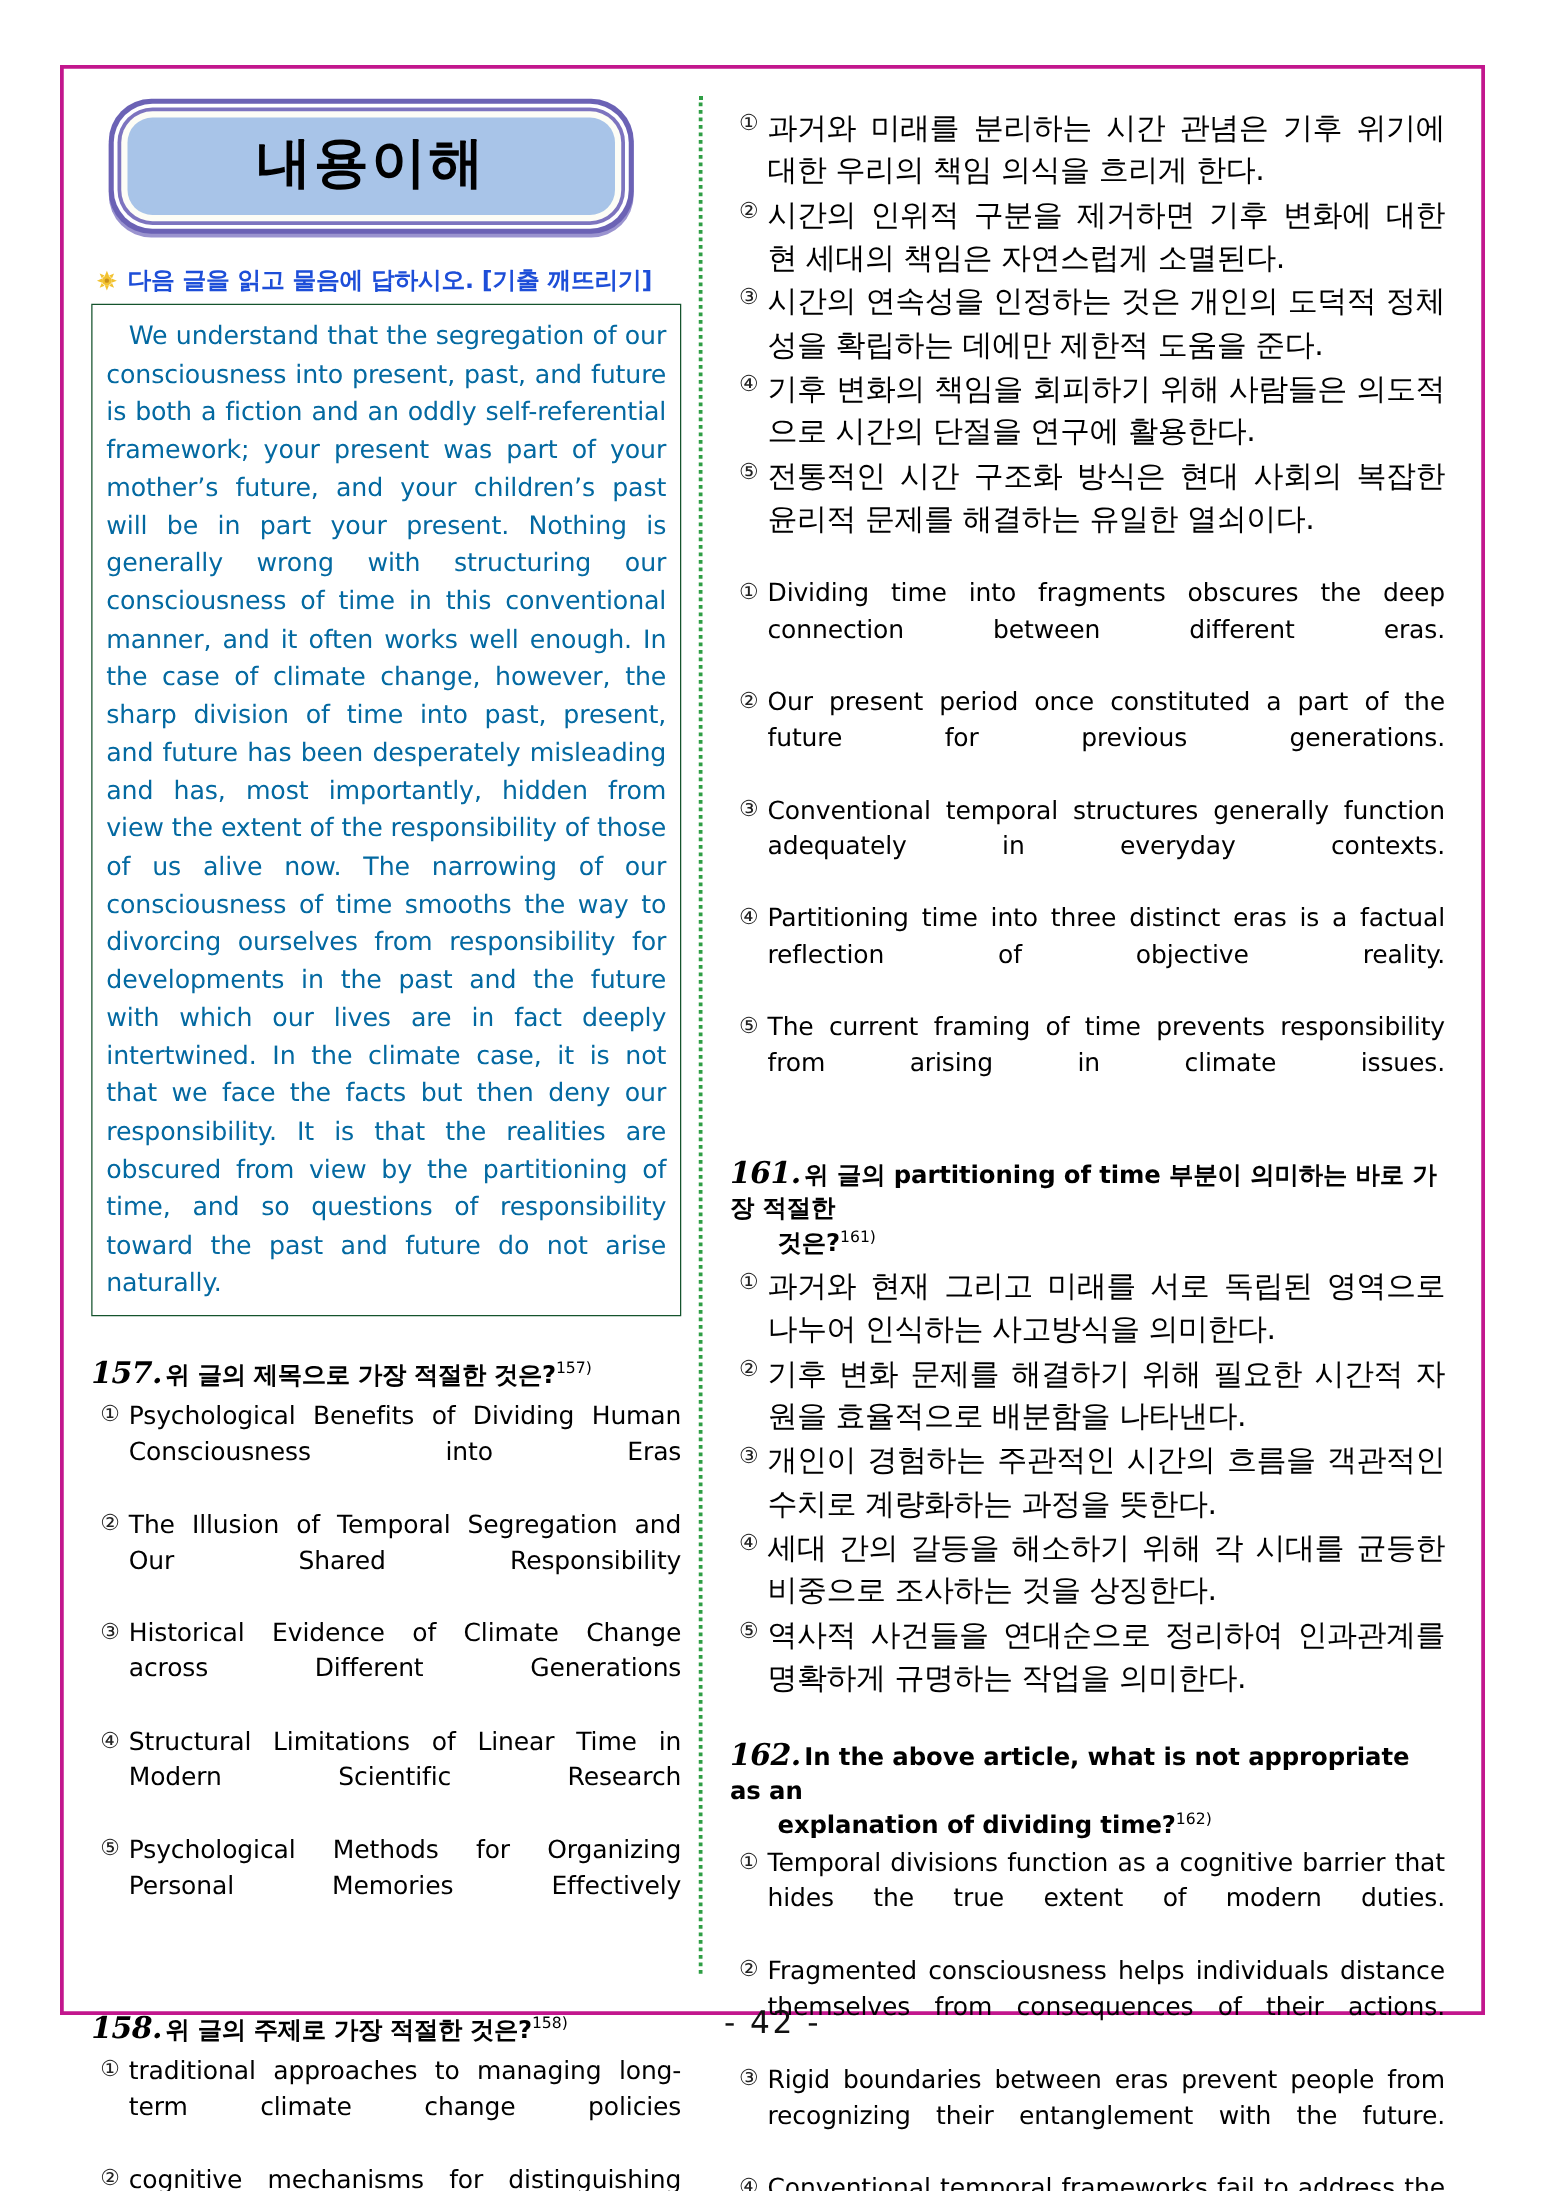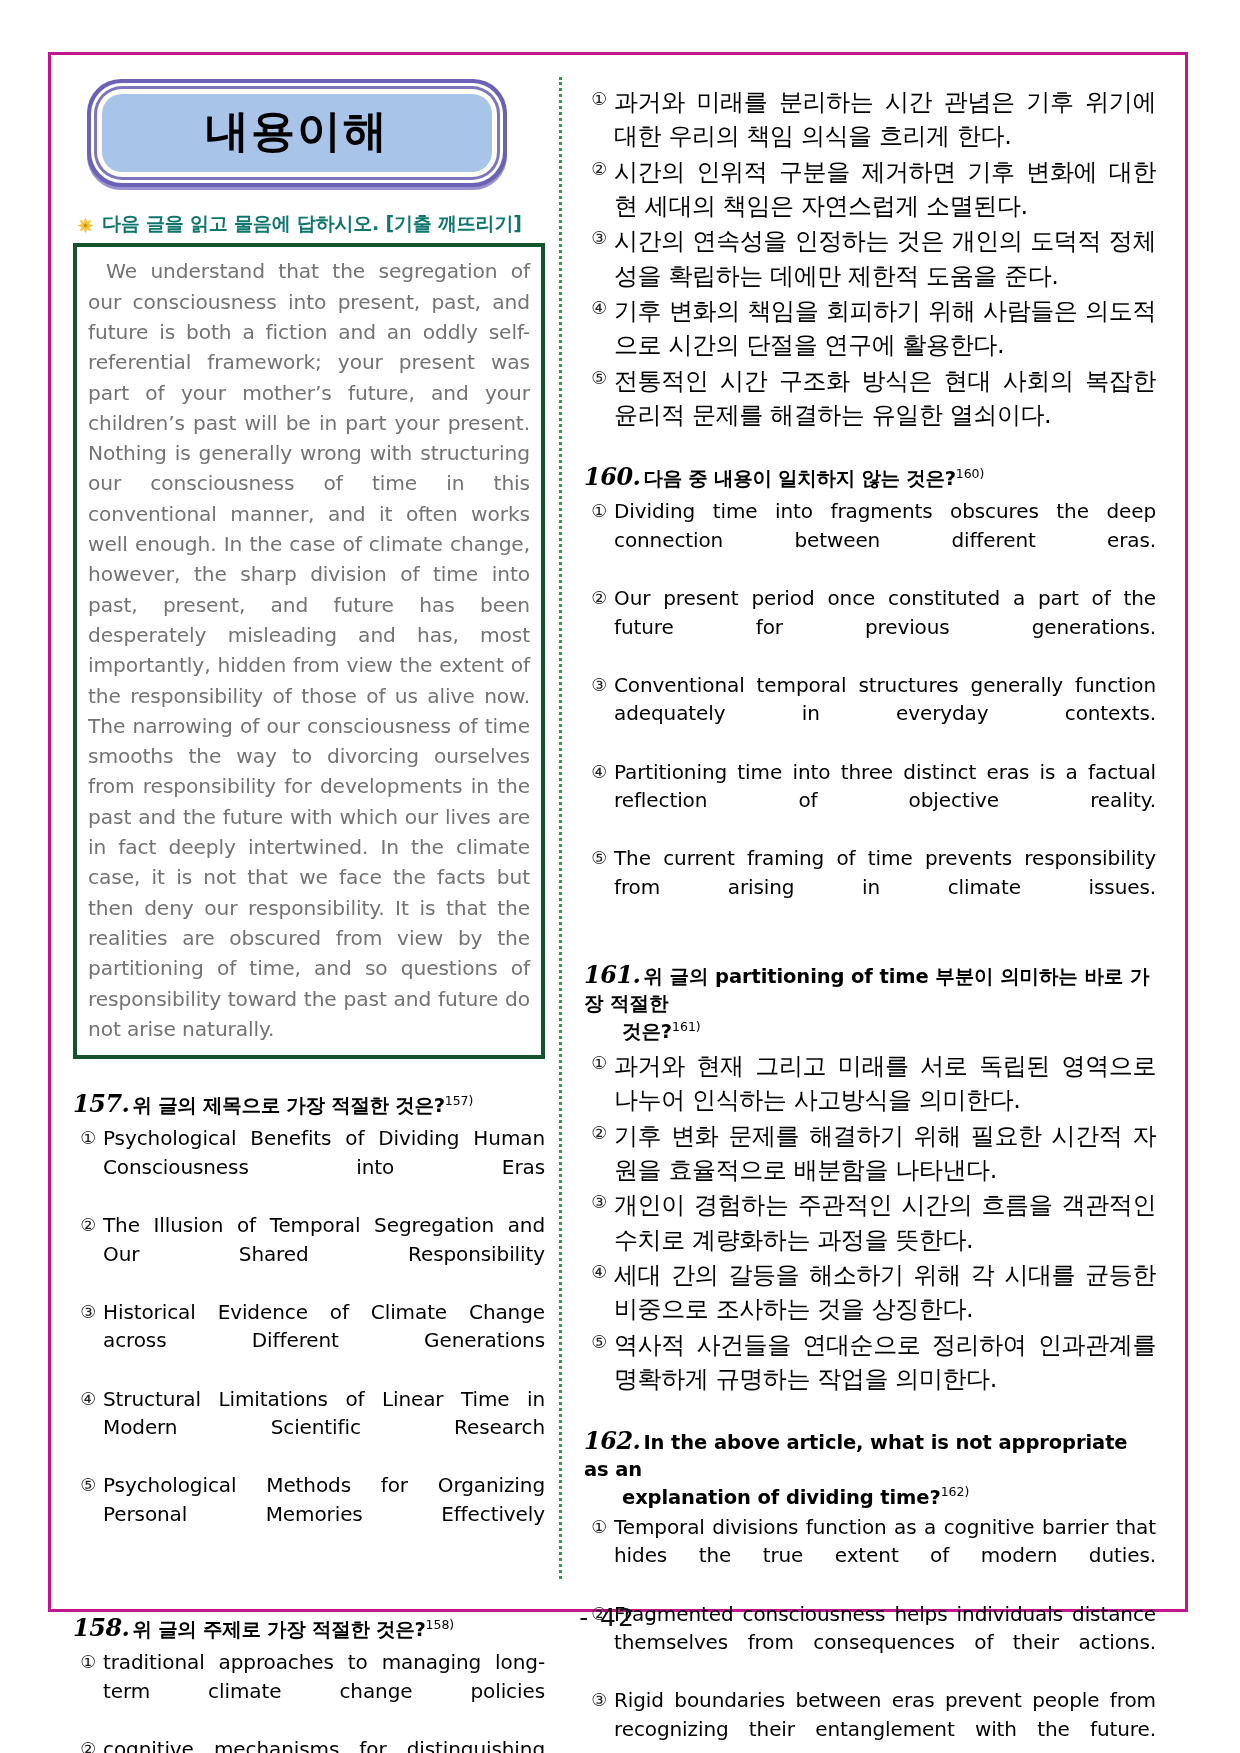--- a/index.html
+++ b/index.html
@@ -112,40 +112,40 @@
   }
 
   
   .instruction {
     margin: 24px 0 6px 4px;
     display: flex;
     align-items: center;
     gap: 8px;
     font-size: 19px;
     font-weight: bold;
-    color: #0f766e;
+    color: #1d4ed8;
     letter-spacing: -0.2px;
   }
   .flower-icon {
     display: inline-block;
     width: 17px;
     height: 17px;
     flex: 0 0 17px;
     position: relative;
   }
 
   
   .passage {
-    border: 4px solid #14532d;
+    border: 1px solid #14532d;
     padding: 9px 11px 11px 11px;
     font-size: 20.2px;
     line-height: 1.50;
     text-align: justify;
     text-justify: inter-word;
-    color: #737373;
+    color: #0369a1;
     letter-spacing: -0.1px;
   }
   .passage .indent { padding-left: 18px; }
 
   
   .question {
     margin-top: 28px;
   }
   .q-stem {
     display: block;
@@ -340,23 +340,20 @@
             <span class="opt-text ko">기후 변화의 책임을 회피하기 위해 사람들은 의도적으로 시간의 단절을 연구에 활용한다.</span>
           </li>
           <li class="option">
             <span class="opt-marker">⑤</span>
             <span class="opt-text ko">전통적인 시간 구조화 방식은 현대 사회의 복잡한 윤리적 문제를 해결하는 유일한 열쇠이다.</span>
           </li>
         </ul>
       </div>
 
       <div class="question">
-        <div class="q-stem">
-          <span class="q-num">160.</span><span>다음 중 내용이 일치하지 않는 것은?</span><span class="sup">160)</span>
-        </div>
         <ul class="options">
           <li class="option">
             <span class="opt-marker">①</span>
             <span class="opt-text jfull">Dividing time into fragments obscures the deep connection between different eras.</span>
           </li>
           <li class="option">
             <span class="opt-marker">②</span>
             <span class="opt-text jfull">Our present period once constituted a part of the future for previous generations.</span>
           </li>
           <li class="option">

